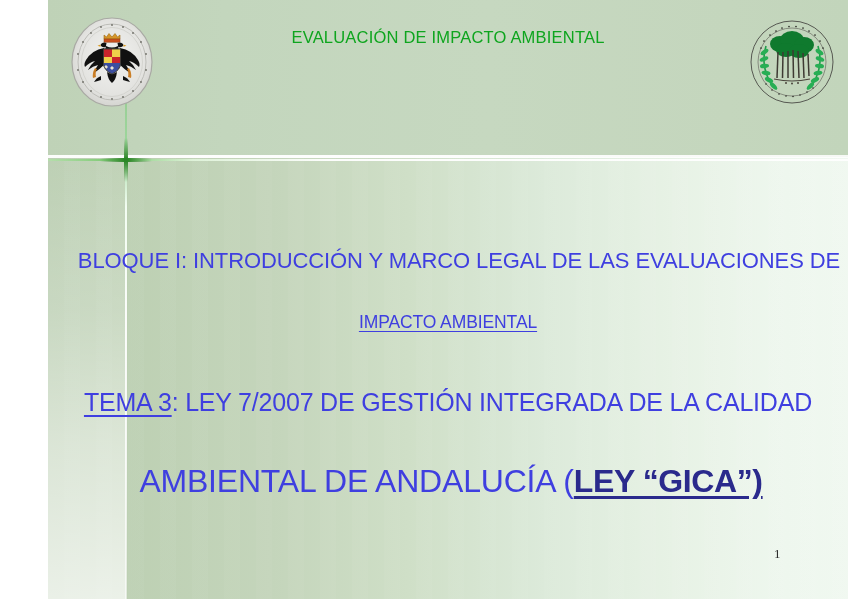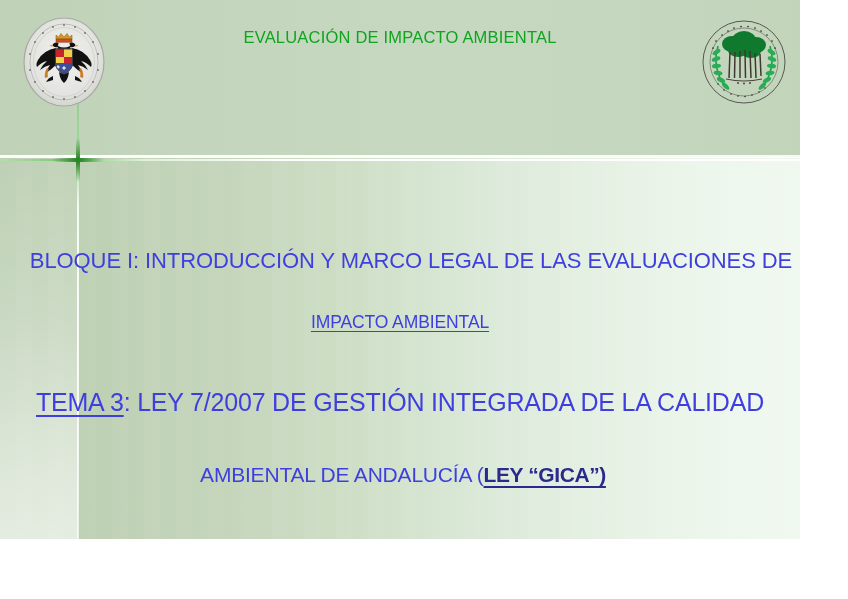--- a/index.html
+++ b/index.html
@@ -11,23 +11,24 @@
     width: 848px;
     height: 599px;
     overflow: hidden;
     font-family: "Liberation Sans", sans-serif;
   }
 
   
   #slide {
     position: relative;
     width: 800px;
-    height: 539px;
+    height: 599px;
     overflow: hidden;
     background: #ffffff;
+    margin-left: 48px;
   }
 
   
   .slide-body-bg {
     position: absolute;
     left: 0; top: 0;
     width: 800px; height: 599px;
     background: linear-gradient(to right,
         #b9cdb0 0%,
         #bdd0b3 10%,
@@ -184,21 +185,21 @@
   .line-tema {
     font-size: 25px;
     letter-spacing: -0.2px;
     margin-top: 55px;
   }
   .line-tema .tema-label {
     text-decoration: underline;
     text-underline-offset: 4px;
   }
   .line-ambiental {
-    font-size: 21px;
+    font-size: 32px;
     letter-spacing: -0.2px;
     margin-top: 46px;
     padding-left: 6px;
   }
   .gica {
     font-weight: bold;
     color: #2a2a8c;
     text-decoration: underline;
     text-underline-offset: 4px;
     letter-spacing: -0.4px;

